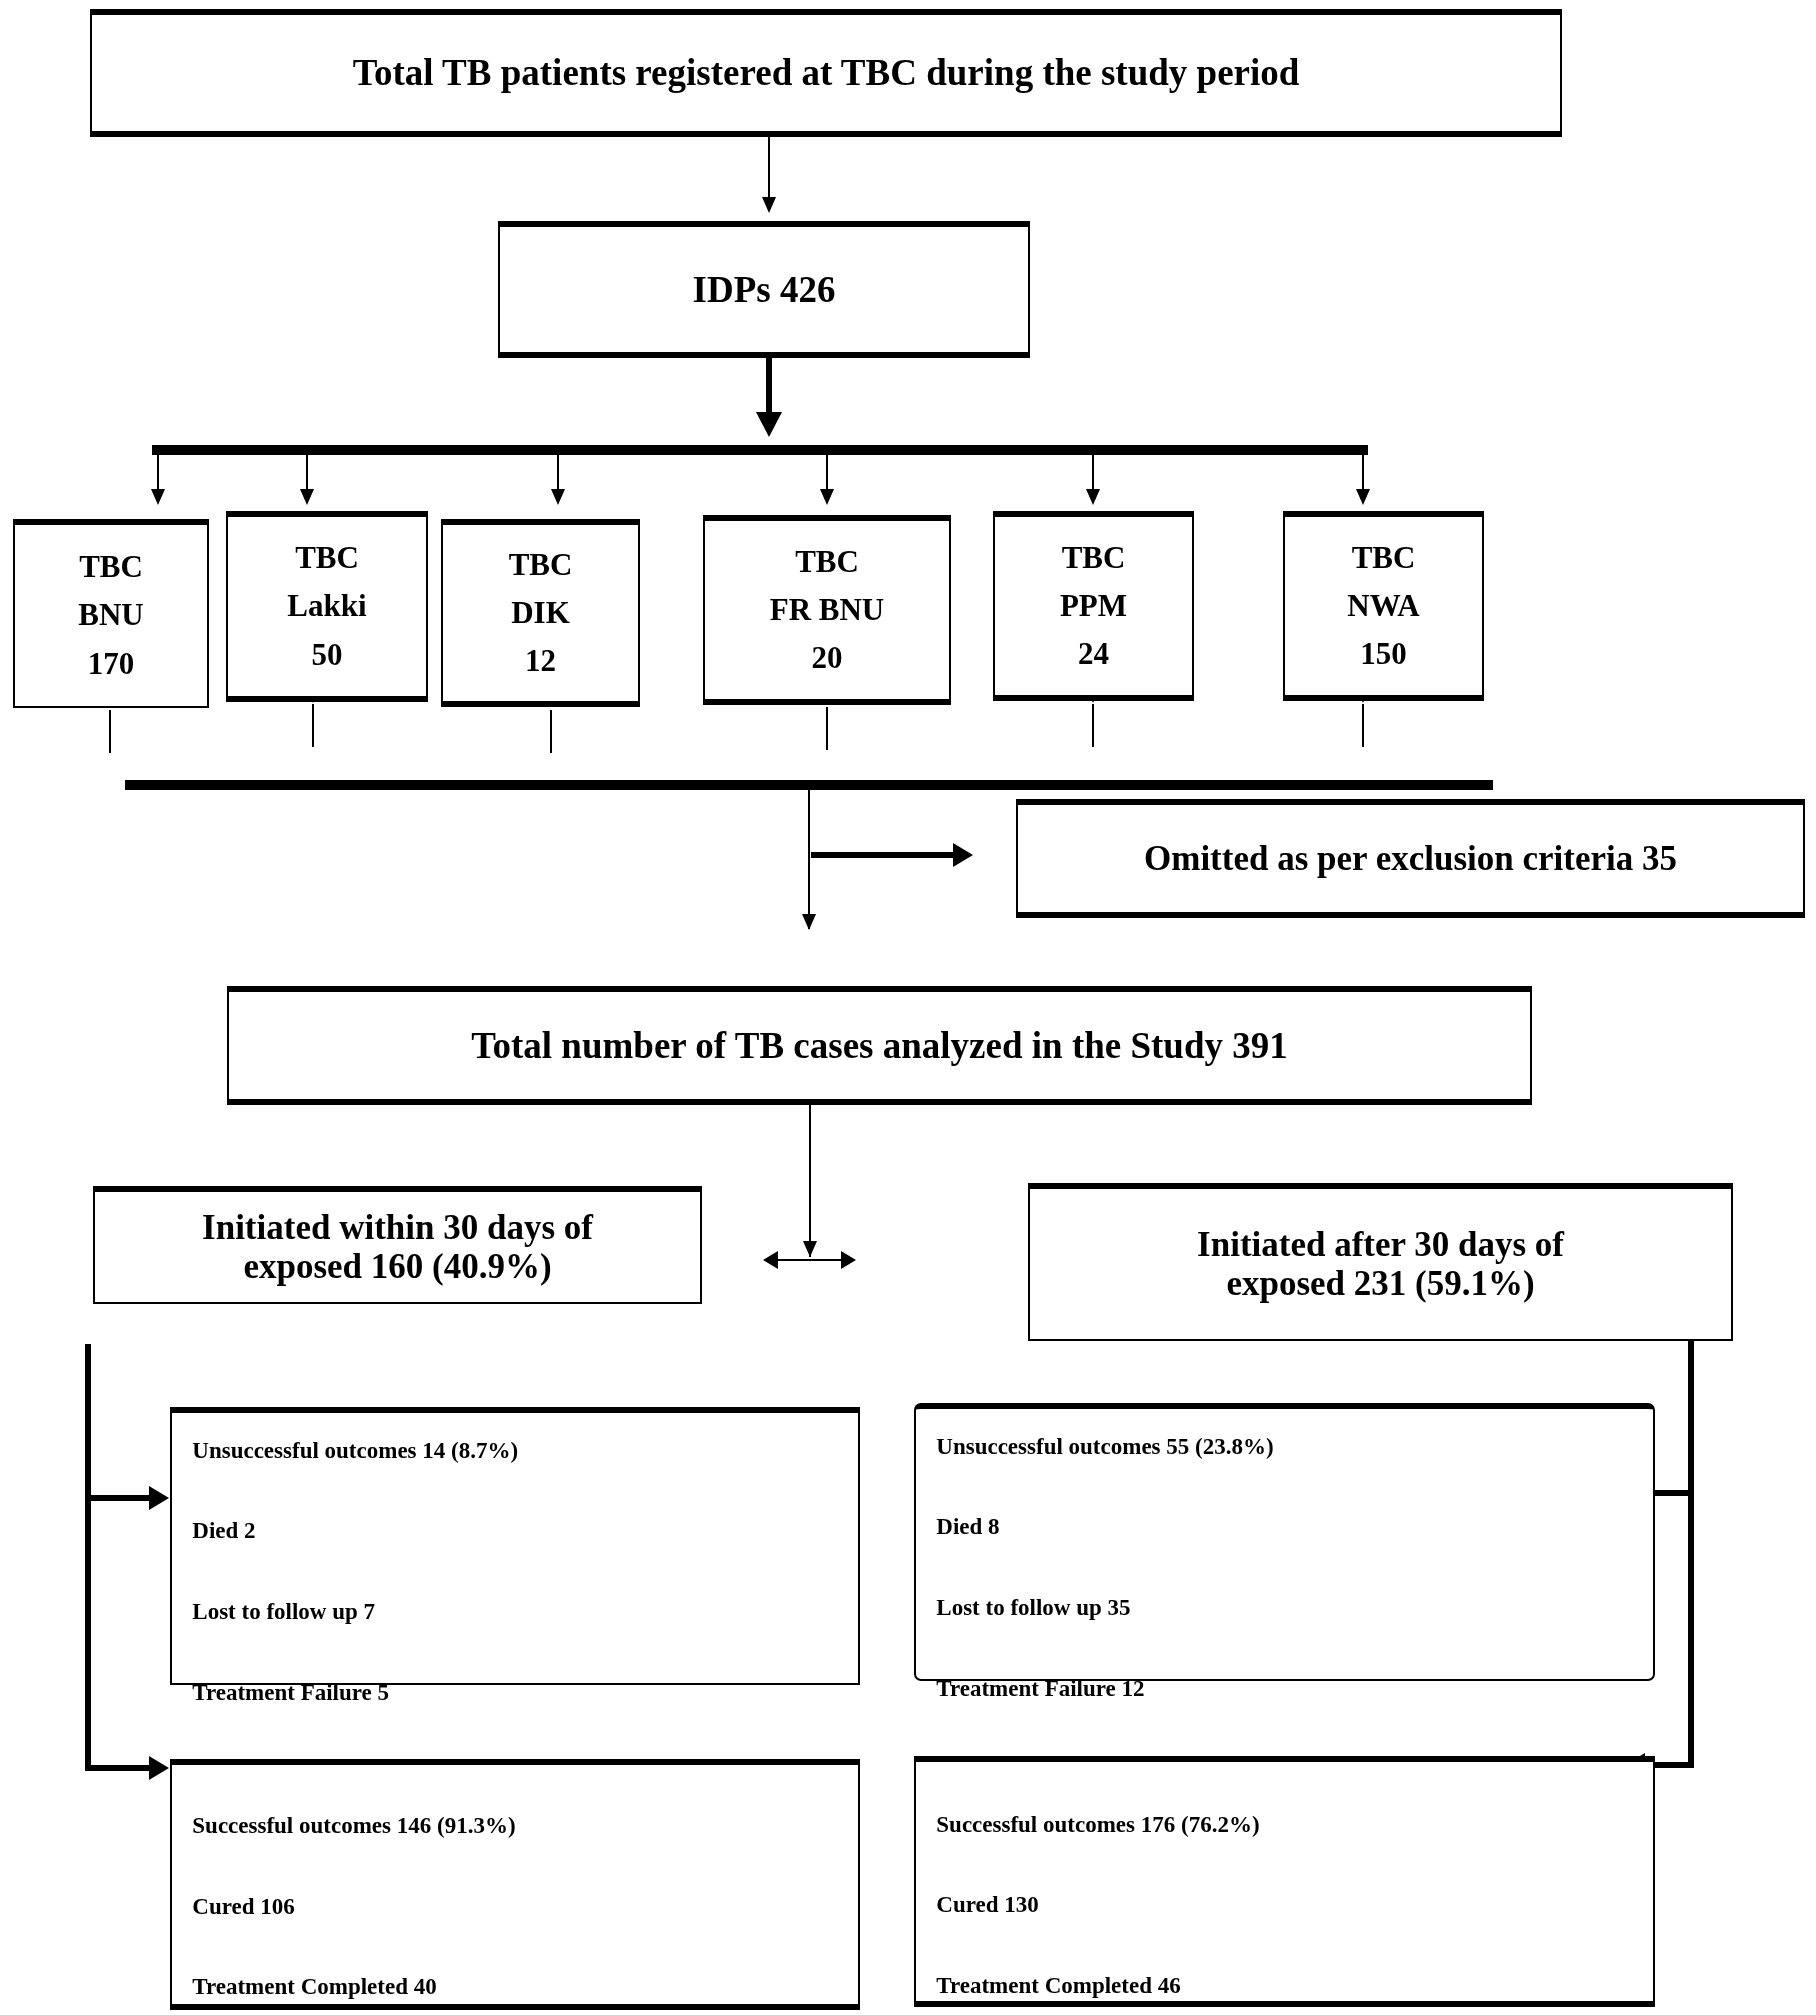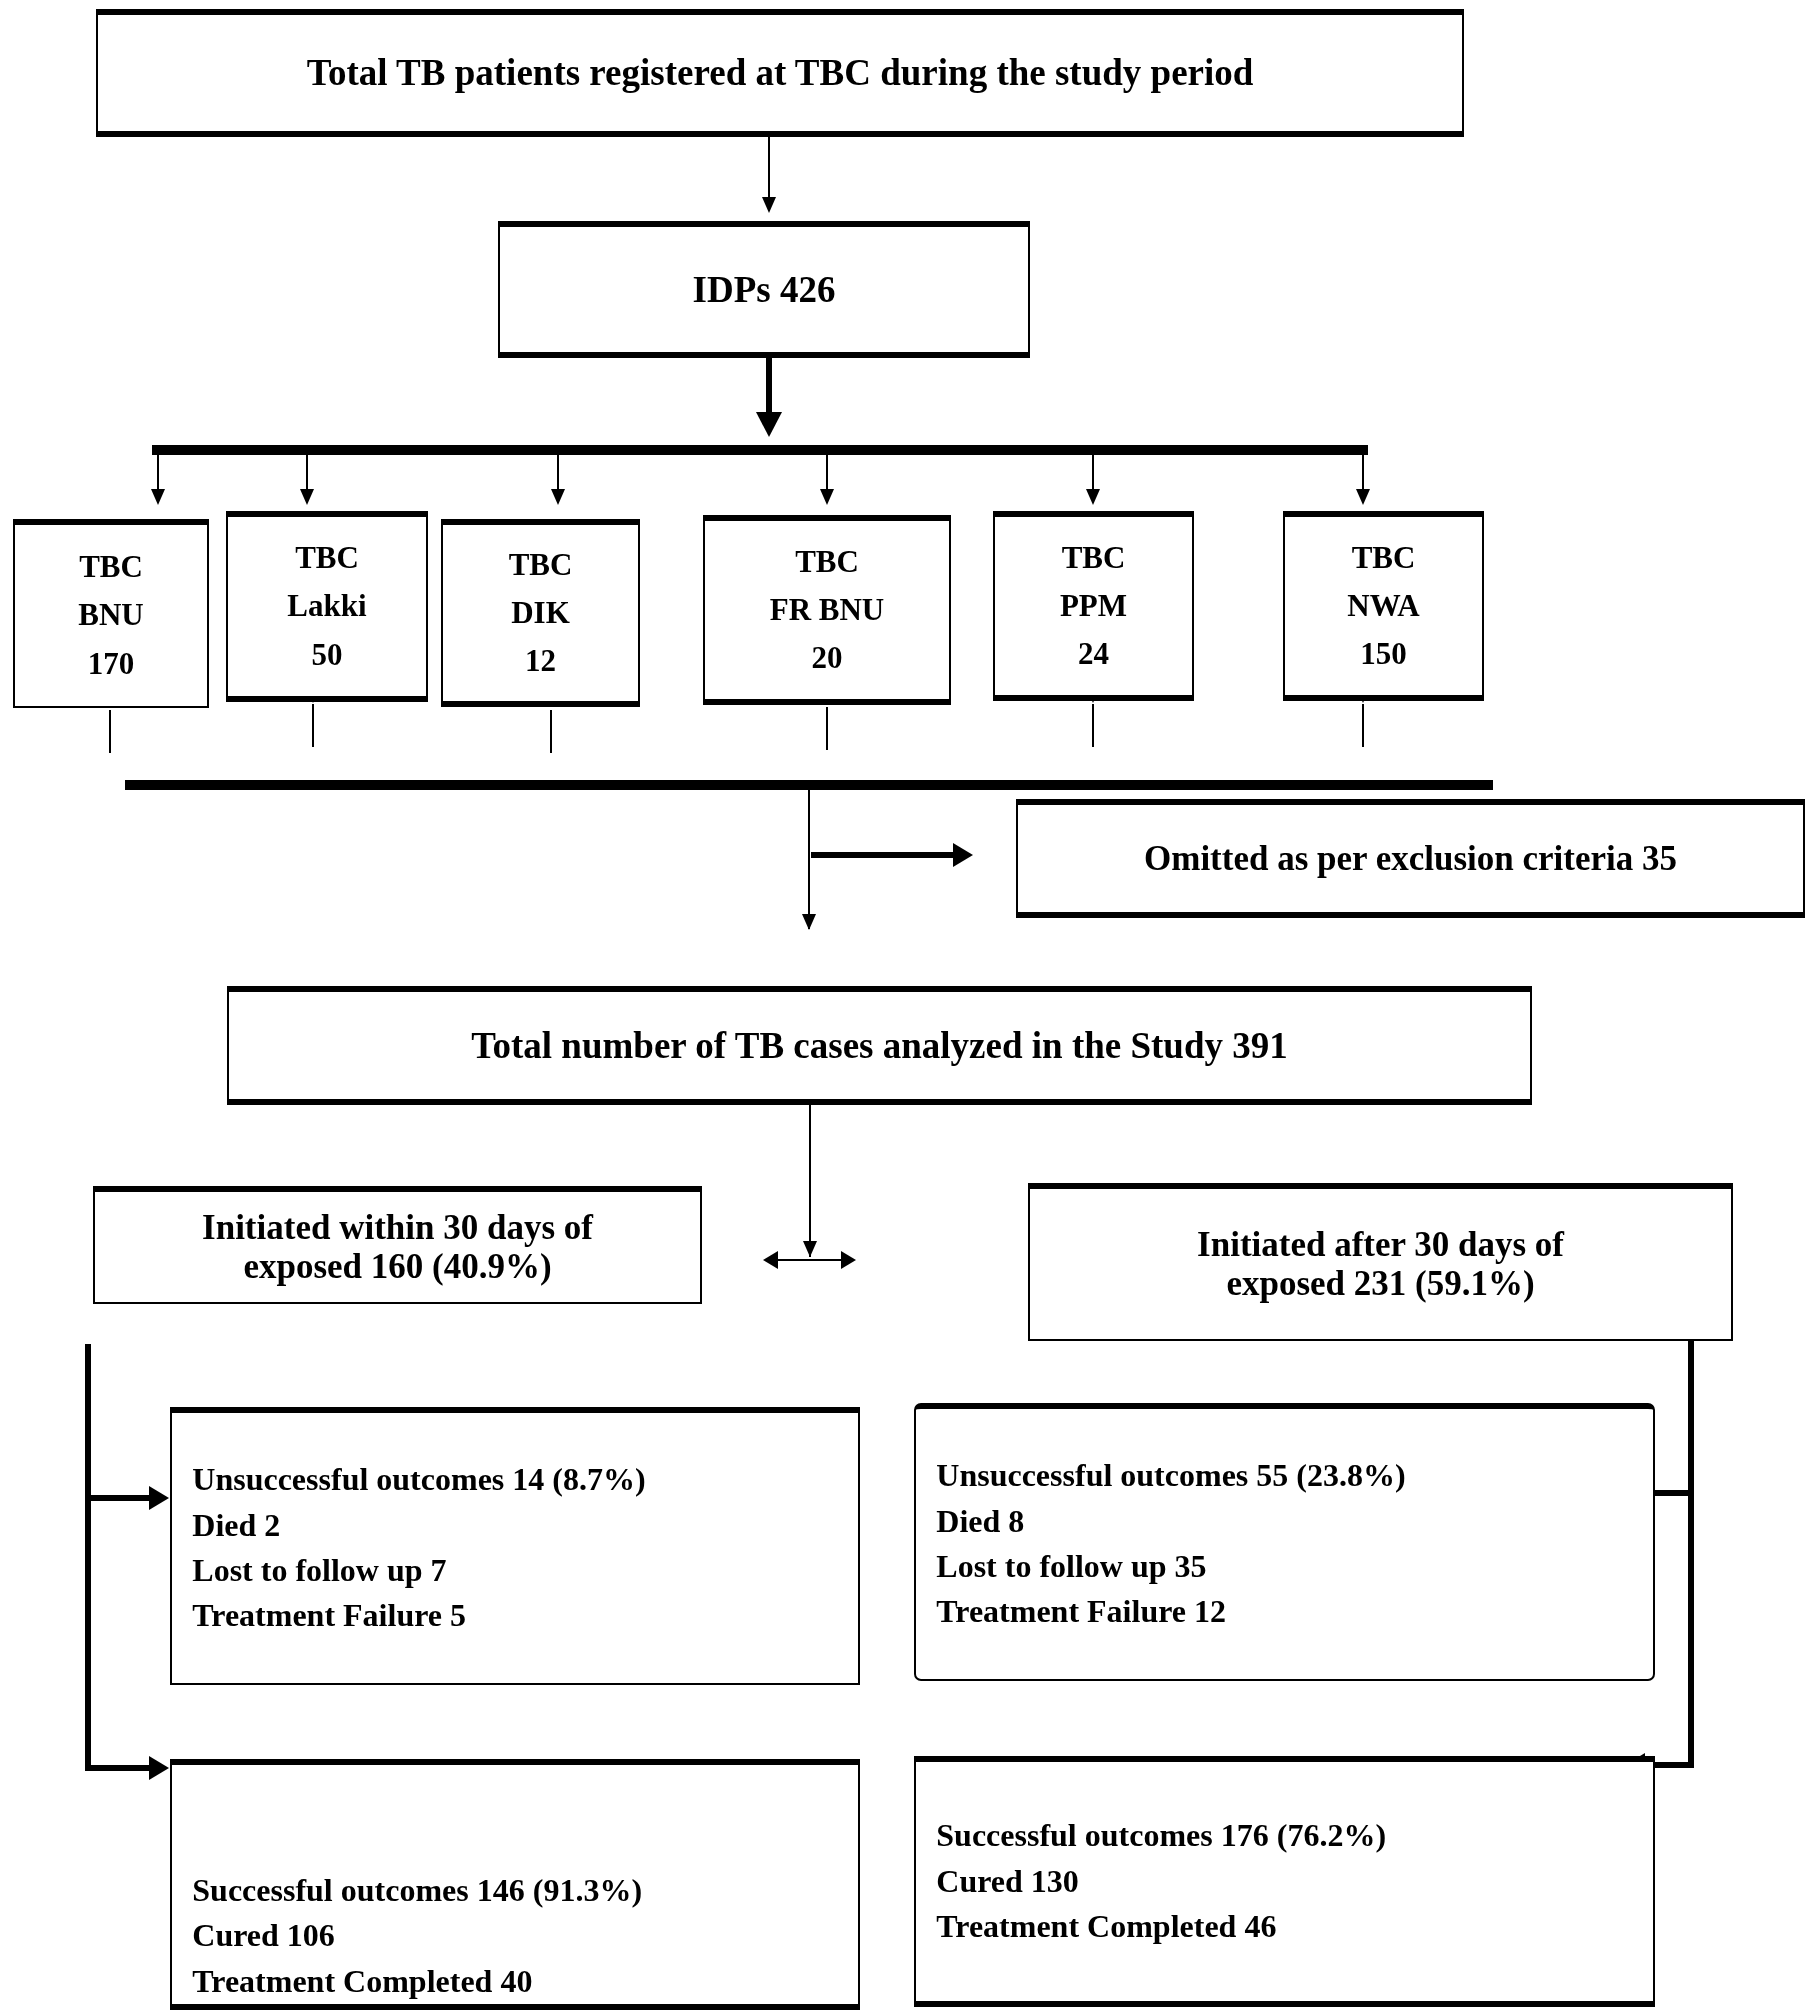--- a/index.html
+++ b/index.html
@@ -28,21 +28,21 @@
     z-index: 5;
   }
   .box.thicktop { border-top-width: 6.6px; }
   .box.thickbot { border-bottom-width: 6.6px; }
   .box.center { align-items: center; text-align: center; }
   .box.left { align-items: flex-start; text-align: left; }
 
   .ttl-lg  { font-size: 37px; line-height: 1.12; }
   .ttl-md  { font-size: 35px; line-height: 1.12; }
   .tbc     { font-size: 31px; line-height: 1.55; }
-  .body-md { font-size: 32px; line-height: 1.42; }
+  .body-md { font-size: 23px; line-height: 1.42; margin-top: 48px; }
   .pad-l   { padding-left: 20.3px; }
 
   .line-v {
     position: absolute;
     background: #000000;
     width: 3px;
     z-index: 2;
   }
   .line-v.thin { width: 2.4px; }
   .line-v.thick { width: 6px; }
@@ -100,21 +100,21 @@
     border-top-width: 9.6px;
     border-bottom-width: 9.6px;
     border-right-width: 15.5px;
   }
 </style>
 </head>
 <body>
 
 <div id="page">
 
-  <div class="box thicktop thickbot center" style="left:96px; top:9px; width:1368px; height:128px;">
+  <div class="box thicktop thickbot center" style="left:90px; top:9px; width:1472px; height:128px;">
     <div class="ttl-lg">Total TB patients registered at TBC during the study period</div>
   </div>
 
   <div class="line-v thin" style="left:768px; top:137px; height:66px;"></div>
   <div class="arrow-down small" style="left:762px; top:197px;"></div>
 
   <div class="box thicktop thickbot center" style="left:498px; top:221px; width:532px; height:137px;">
     <div class="ttl-lg">IDPs 426</div>
   </div>
 

